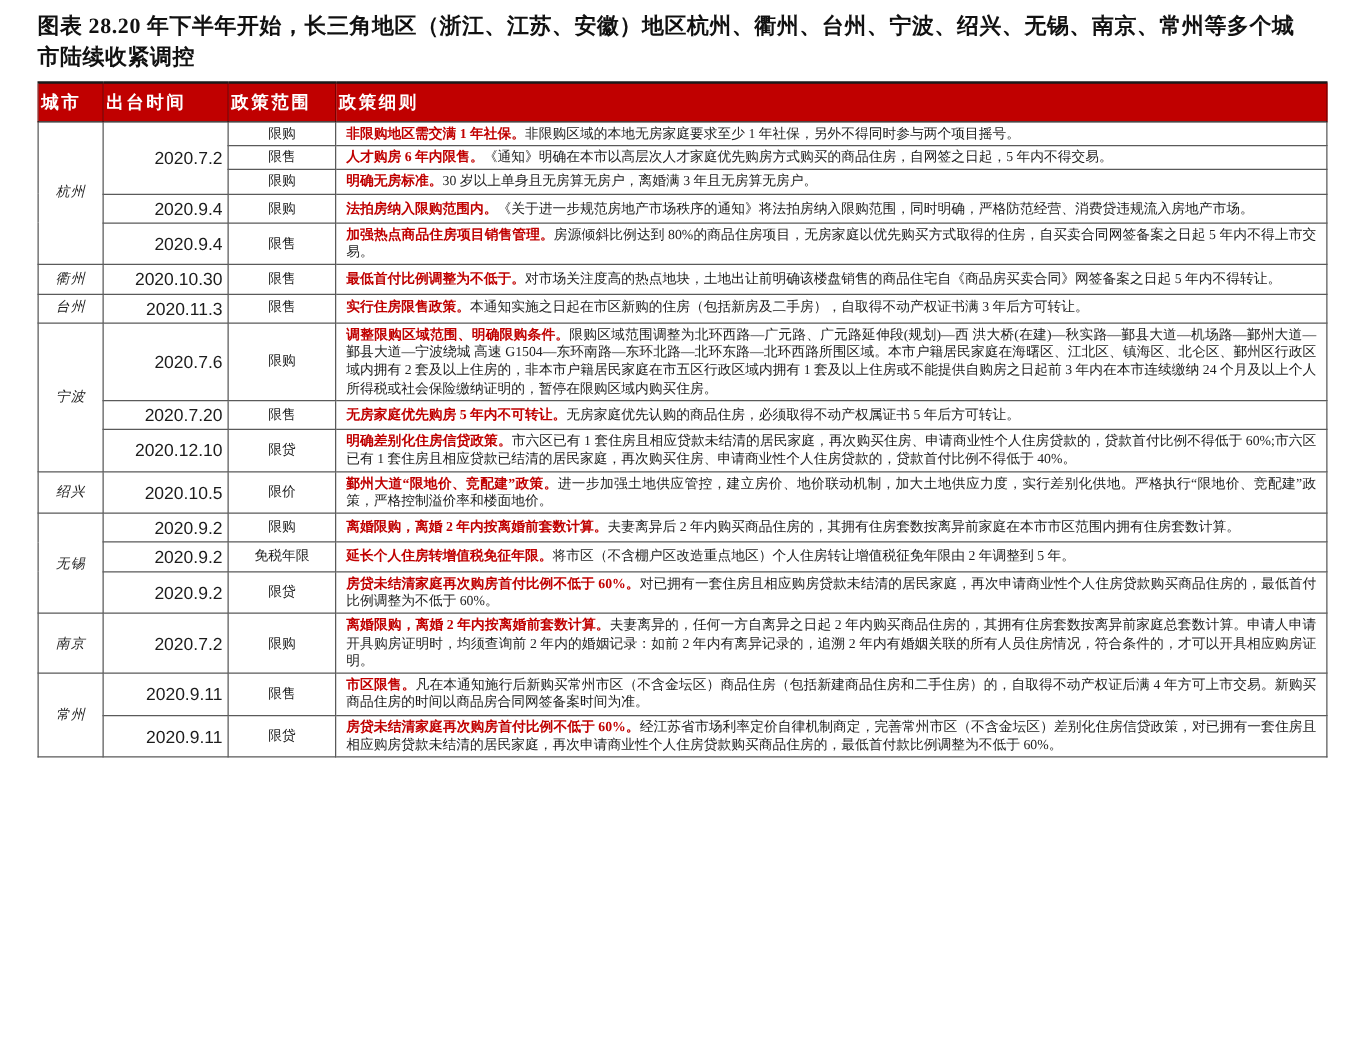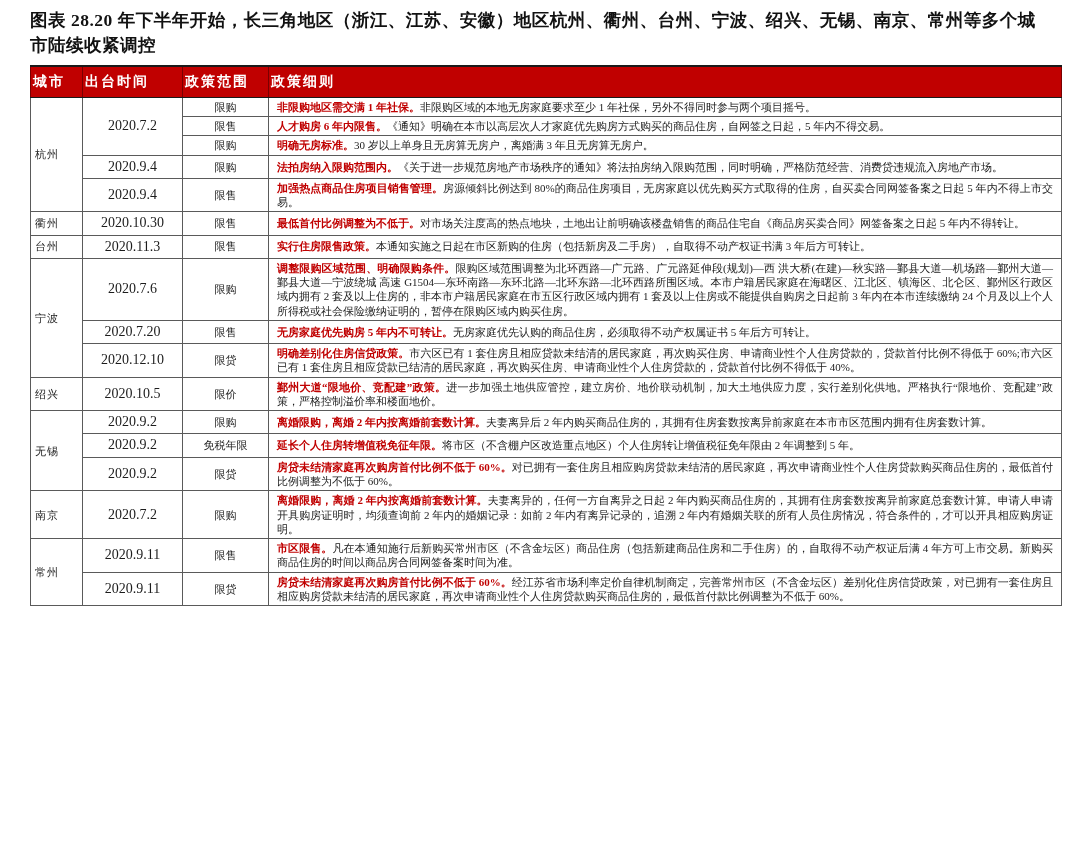--- a/index.html
+++ b/index.html
@@ -23,22 +23,22 @@
     background:#c00000; color:#ffffff; font-weight:bold;
     font-size:14px; padding:6px 2px; text-align:left;
     border:1px solid #7a0000; border-top:2px solid #1a1a1a; border-bottom:1.5px solid #1a1a1a;
     letter-spacing:2px;
   }
   tbody td {
     border:1px solid #5a5a5a;
     font-size:11px; color:#1c1c1c; vertical-align:middle;
     padding:2px 4px; line-height:1.3;
   }
-  tbody td.city  { text-align:left; letter-spacing:1px; }
-  tbody td.date  { text-align:center; font-family:Liberation Serif, serif; font-size:14px; }
+  tbody td.city  { text-align:center; letter-spacing:1px;font-style:italic; }
+  tbody td.date  { text-align:right; font-family:Liberation Sans, sans-serif; font-size:14px; }
   tbody td.scope { text-align:center; }
   tbody td.detail { padding:2px 8px; text-align:justify;margin-left:48px; }
   tr.group > td { border-top:1.6px solid #222; }
   .lead { color:#c00000; font-weight:bold; }
 
   .watermark {
     position:absolute; right:14px; top:772px;
     display:flex; align-items:center; gap:4px;
     opacity:0.92; pointer-events:none;
   }

